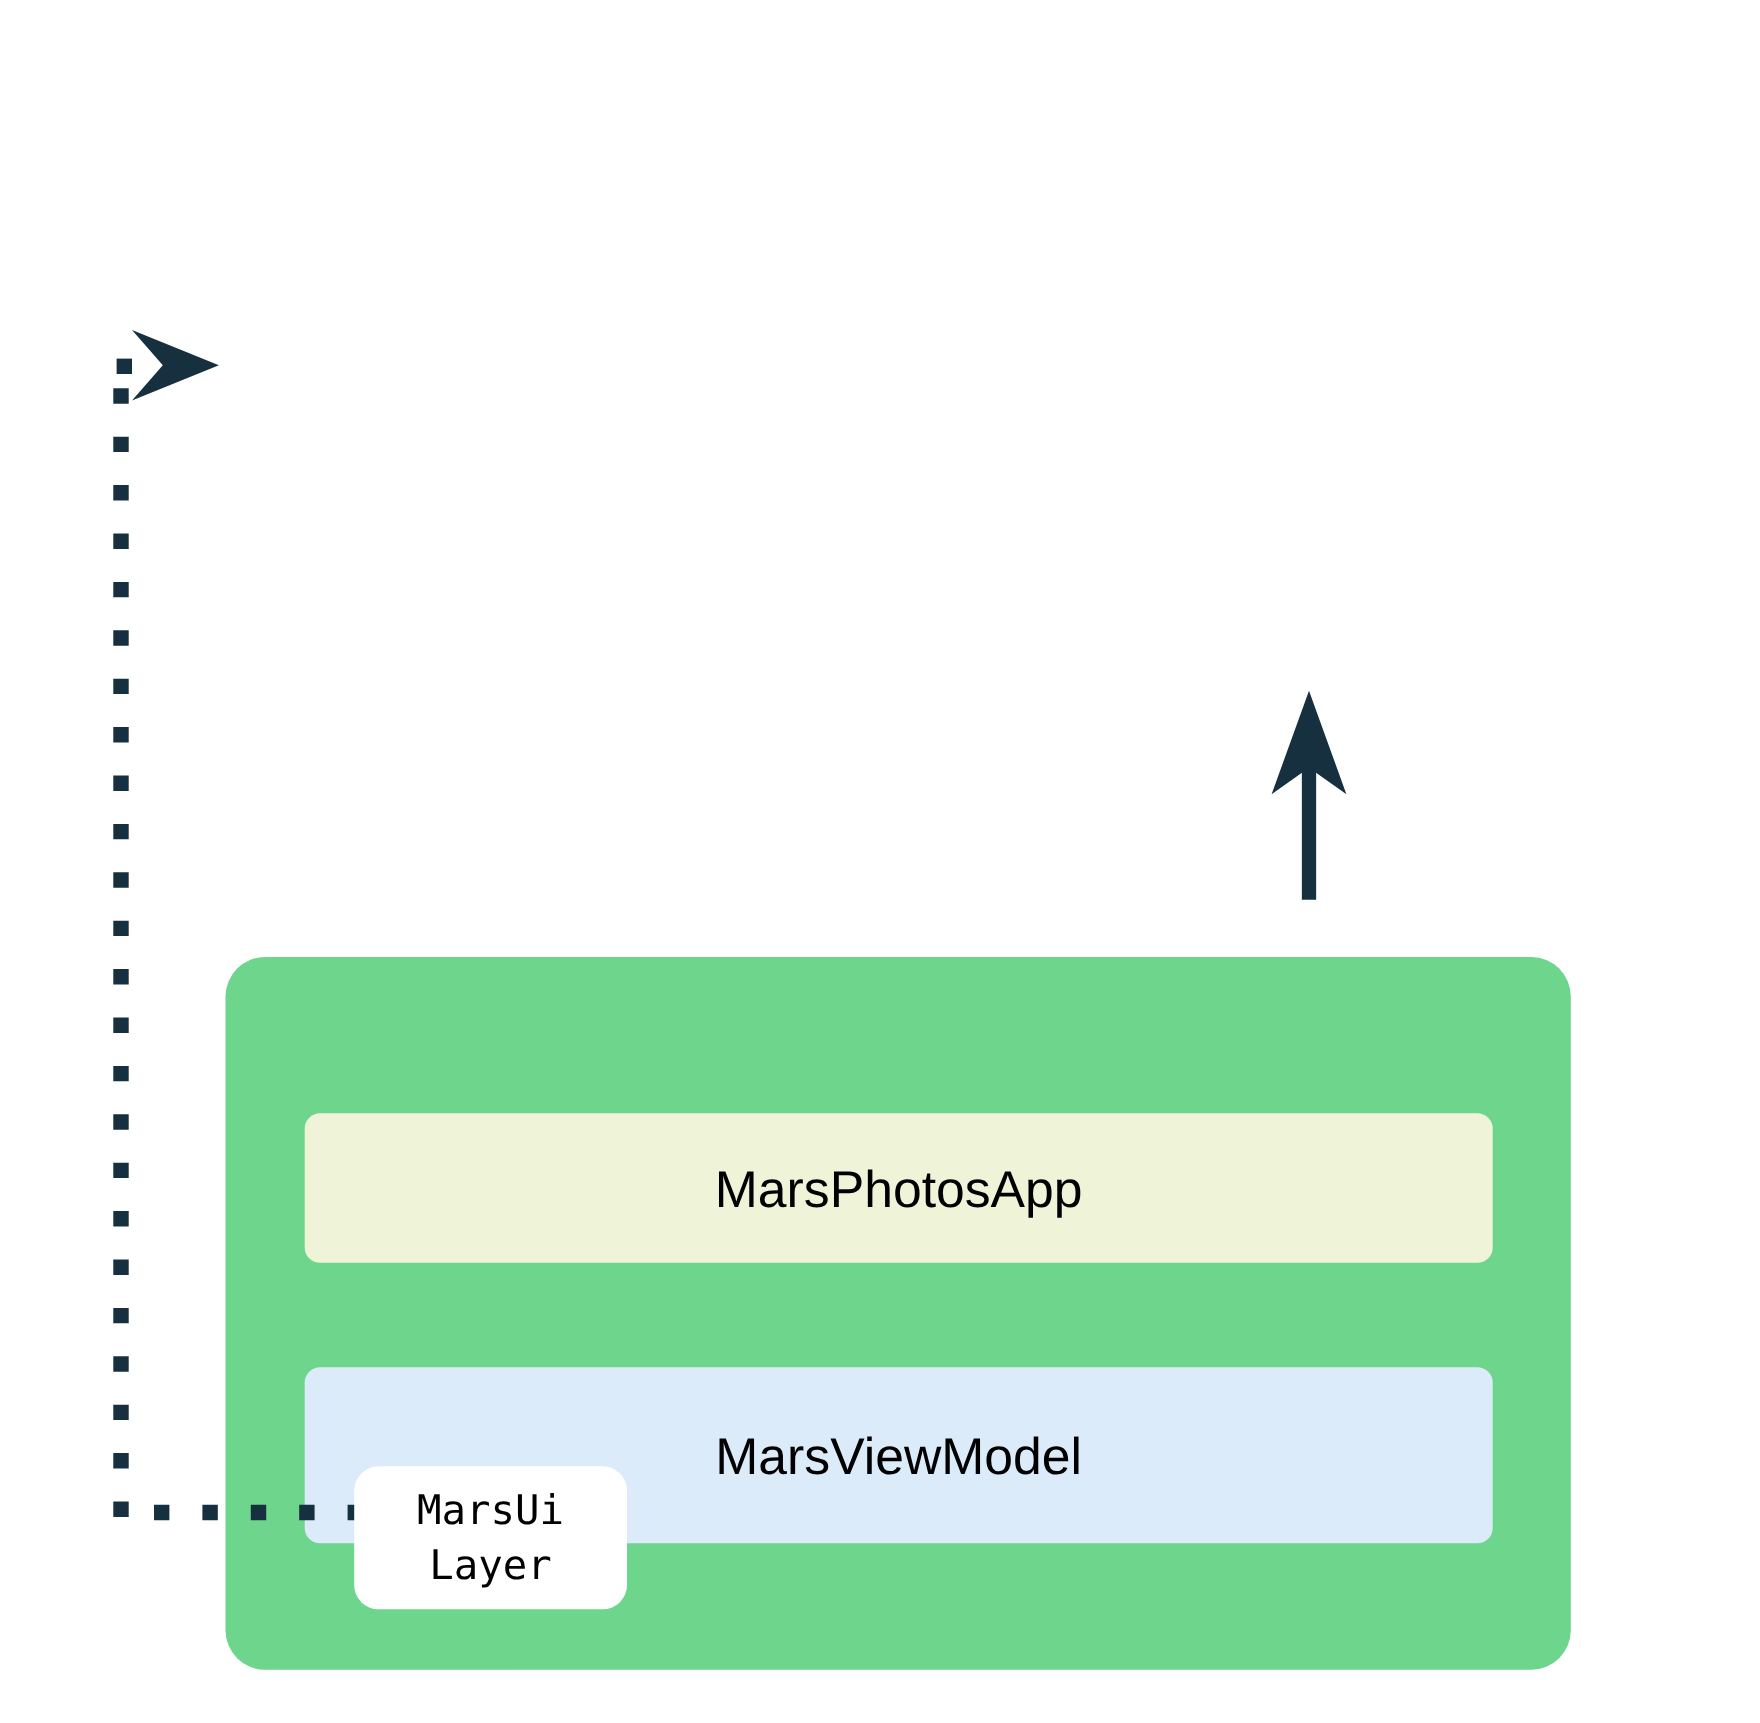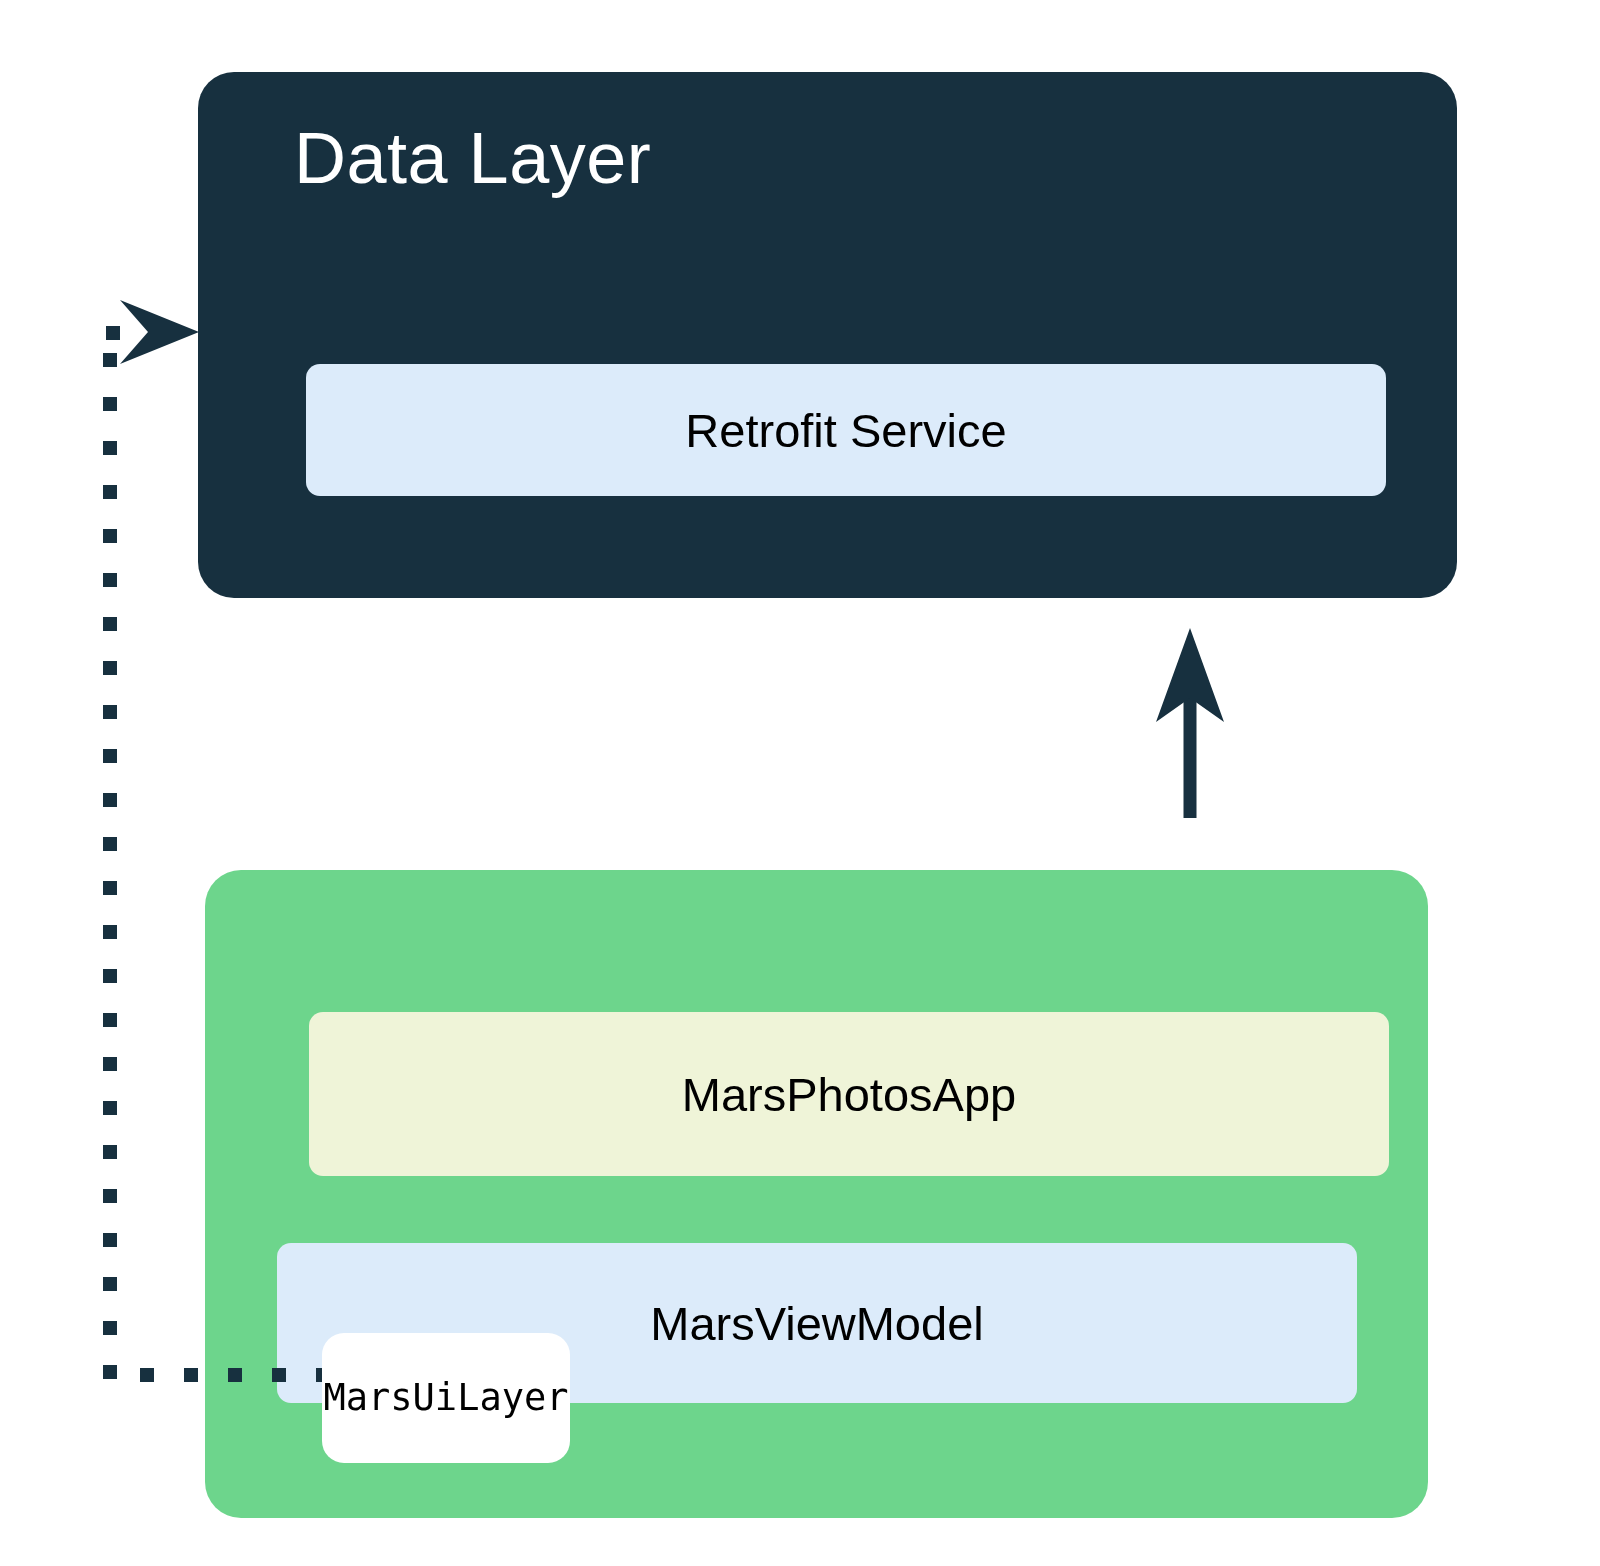--- a/index.html
+++ b/index.html
@@ -77,43 +77,43 @@
     top: 292px;
     width: 1080px;
     height: 132px;
     background: #DCEBFA;
   }
 
   #mars-photos-app {
     left: 72px;
     top: 142px;
     width: 1080px;
-    height: 164px;
+    height: 136px;
     background: #EFF4D8;
-    margin-left: 32px;
   }
 
   #mars-view-model {
     left: 72px;
     top: 373px;
     width: 1080px;
     height: 160px;
     background: #DCEBFA;
   }
 
   
   #mars-ui-state {
     position: absolute;
     left: 322px;
     top: 1333px;
     width: 248px;
     height: 130px;
     background: #ffffff;
     border-radius: 22px;
     display: flex;
+    flex-direction: column;
     align-items: center;
     justify-content: center;
     font-family: "DejaVu Sans Mono", "Liberation Mono", monospace;
     font-size: 37px;
     line-height: 1.35;
     color: #000000;
     z-index: 6;
   }
 
   
@@ -125,25 +125,20 @@
     height: 1566px;
     pointer-events: none;
     z-index: 5;
   }
 </style>
 </head>
 <body>
 
 <div id="diagram">
 
-  <div class="layer" id="data-layer">
-    <div class="layer-title" id="data-layer-title">Data Layer</div>
-
-    <div class="component" id="retrofit-service">Retrofit Service</div>
-  </div>
 
   <div class="layer" id="ui-layer">
 
     <div class="component" id="mars-photos-app">MarsPhotosApp</div>
 
     <div class="component" id="mars-view-model">MarsViewModel</div>
   </div>
 
   <div id="mars-ui-state">
     <span>MarsUi</span>

